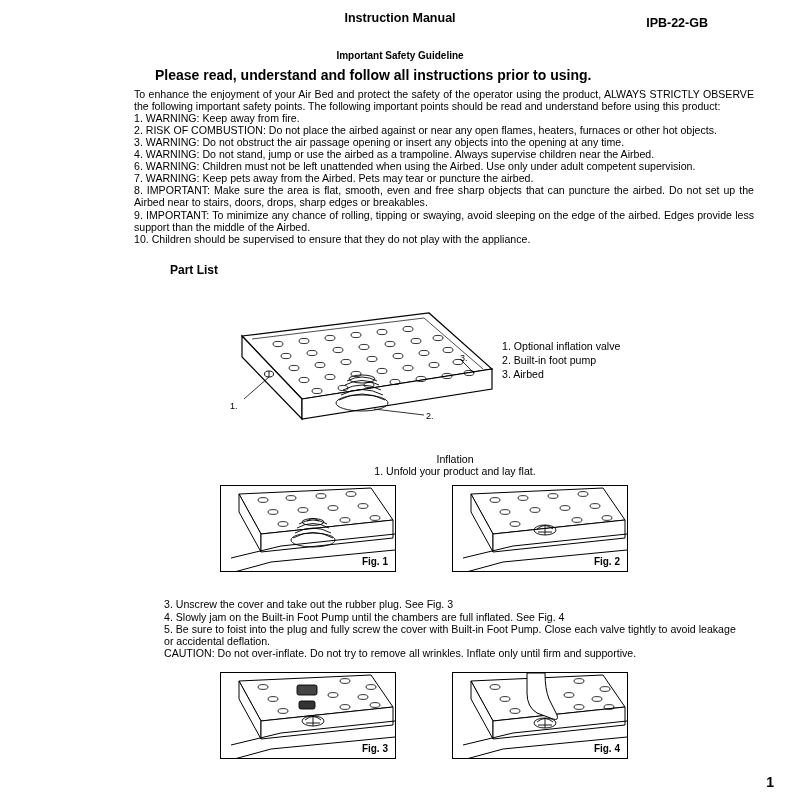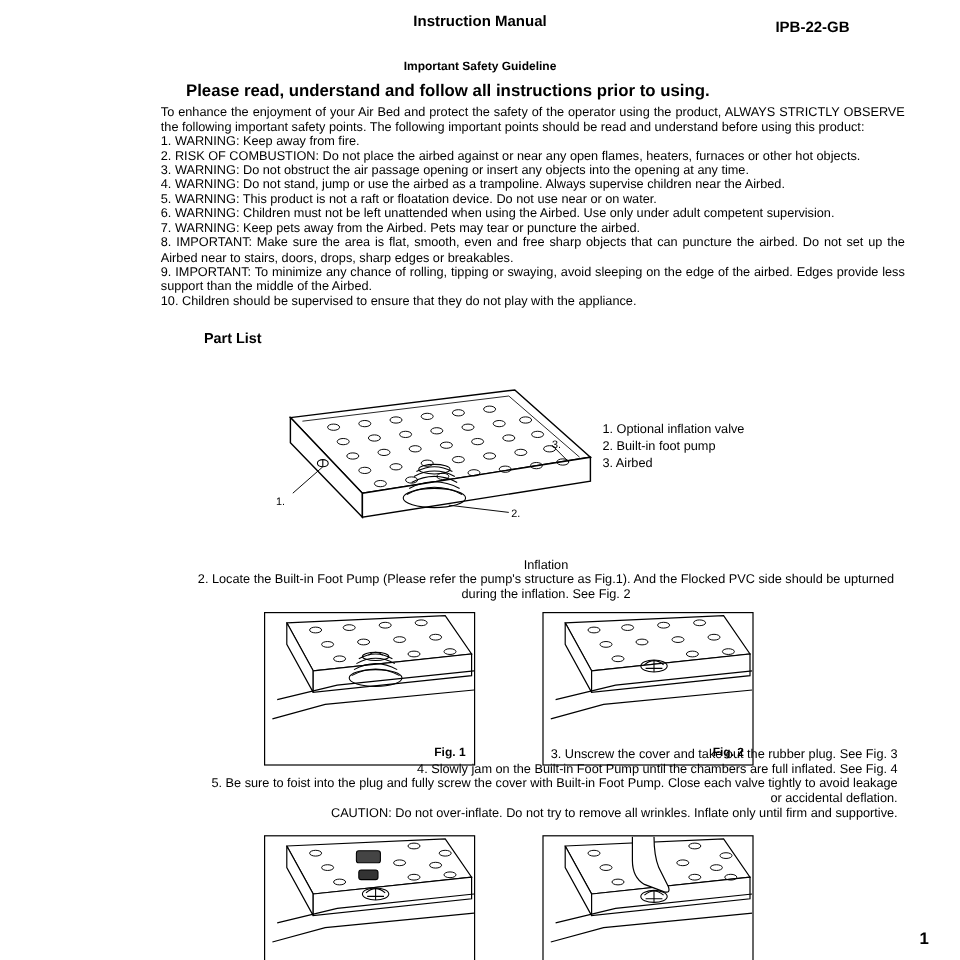--- a/index.html
+++ b/index.html
@@ -89,40 +89,40 @@
   }
   .inflation-block p { margin: 0; }
   .figures-row {
     position: relative;
     height: 105px;
     margin-top: 8px;
   }
   .fig-box {
     position: absolute;
     width: 176px;
-    height: 128px;
+    height: 87px;
     border: 1px solid #000;
     box-sizing: border-box;
     overflow: hidden;
   }
   .fig-label {
     position: absolute;
     right: 7px;
     bottom: 4px;
     font-size: 10px;
     font-weight: bold;
   }
   .steps-block {
     margin-left: 140px;
     margin-top: 8px;
     font-size: 10.6px;
     line-height: 1.16;
     margin-right: 28px;
   }
-  .steps-block p { margin: 0; text-align: right; }
+  .steps-block p { margin: 0; }
   .page-number {
     position: absolute;
     right: 26px;
     bottom: 10px;
     font-weight: bold;
     font-size: 14px;
   }
   svg { display: block; }
 </style>
 </head>
@@ -139,21 +139,20 @@
   <div class="section-title">Important Safety Guideline</div>
 
   <div class="safety-lead">Please read, understand and follow all instructions prior to using.</div>
 
   <div class="body-text">
     <p>To enhance the enjoyment of your Air Bed and protect the safety of the operator using the product, ALWAYS STRICTLY OBSERVE the following important safety points. The following important points should be read and understand before using this product:</p>
     <p>1. WARNING: Keep away from fire.</p>
     <p>2. RISK OF COMBUSTION: Do not place the airbed against or near any open flames, heaters, furnaces or other hot objects.</p>
     <p>3. WARNING: Do not obstruct the air passage opening or insert any objects into the opening at any time.</p>
     <p>4. WARNING: Do not stand, jump or use the airbed as a trampoline. Always supervise children near the Airbed.</p>
-    <p>5. WARNING: This product is not a raft or floatation device. Do not use near or on water.</p>
     <p>6. WARNING: Children must not be left unattended when using the Airbed. Use only under adult competent supervision.</p>
     <p>7. WARNING: Keep pets away from the Airbed. Pets may tear or puncture the airbed.</p>
     <p>8. IMPORTANT: Make sure the area is flat, smooth, even and free sharp objects that can puncture the airbed. Do not set up the Airbed near to stairs, doors, drops, sharp edges or breakables.</p>
     <p>9. IMPORTANT:  To minimize any chance of rolling, tipping or swaying, avoid sleeping on the edge of the airbed. Edges provide less support than the middle of the Airbed.</p>
     <p>10. Children should be supervised to ensure that they do not play with the appliance.</p>
   </div>
 
   <div class="part-list-title">Part List</div>
 
   <div class="diagram-area">
@@ -234,21 +233,21 @@
 
     <div class="legend">
       <div>1. Optional inflation valve</div>
       <div>2. Built-in foot pump</div>
       <div>3. Airbed</div>
     </div>
   </div>
 
   <div class="inflation-block">
     <p>Inflation</p>
-    <p>2.  Locate the Built-in Foot Pump (Please refer the pump's structure as Fig.1).  And the Flocked PVC side should be upturned during the inflation. See Fig. 2</p>
+    <p>1.  Unfold your product and lay flat.</p>
   </div>
 
   <div class="figures-row">
 
     <div class="fig-box" style="left:196px; top:0;">
       <svg width="174" height="98" viewBox="0 0 174 98">
         <polygon points="18,8 150,2 172,34 40,48" fill="#fff" stroke="#000" stroke-width="1"></polygon>
         <polygon points="18,8 40,48 40,66 18,26" fill="#fff" stroke="#000" stroke-width="1"></polygon>
         <polygon points="40,48 172,34 172,52 40,66" fill="#fff" stroke="#000" stroke-width="1"></polygon>
         <g fill="none" stroke="#000" stroke-width="0.8">

